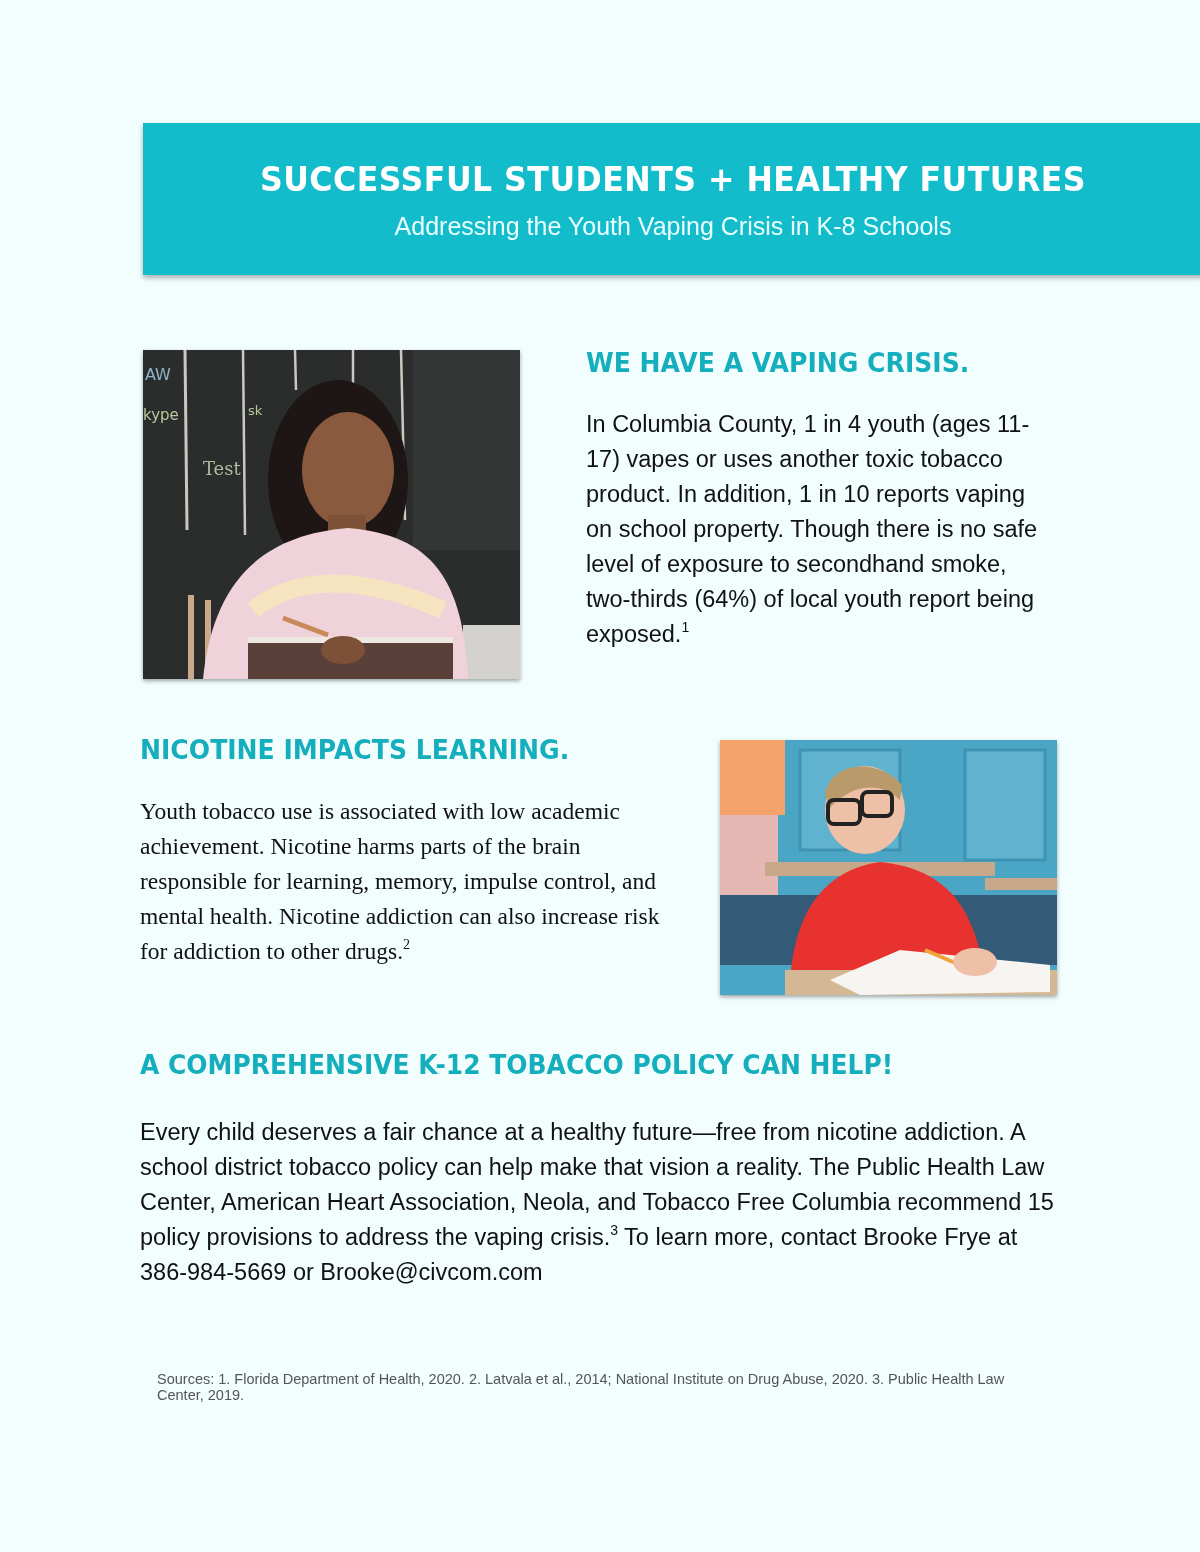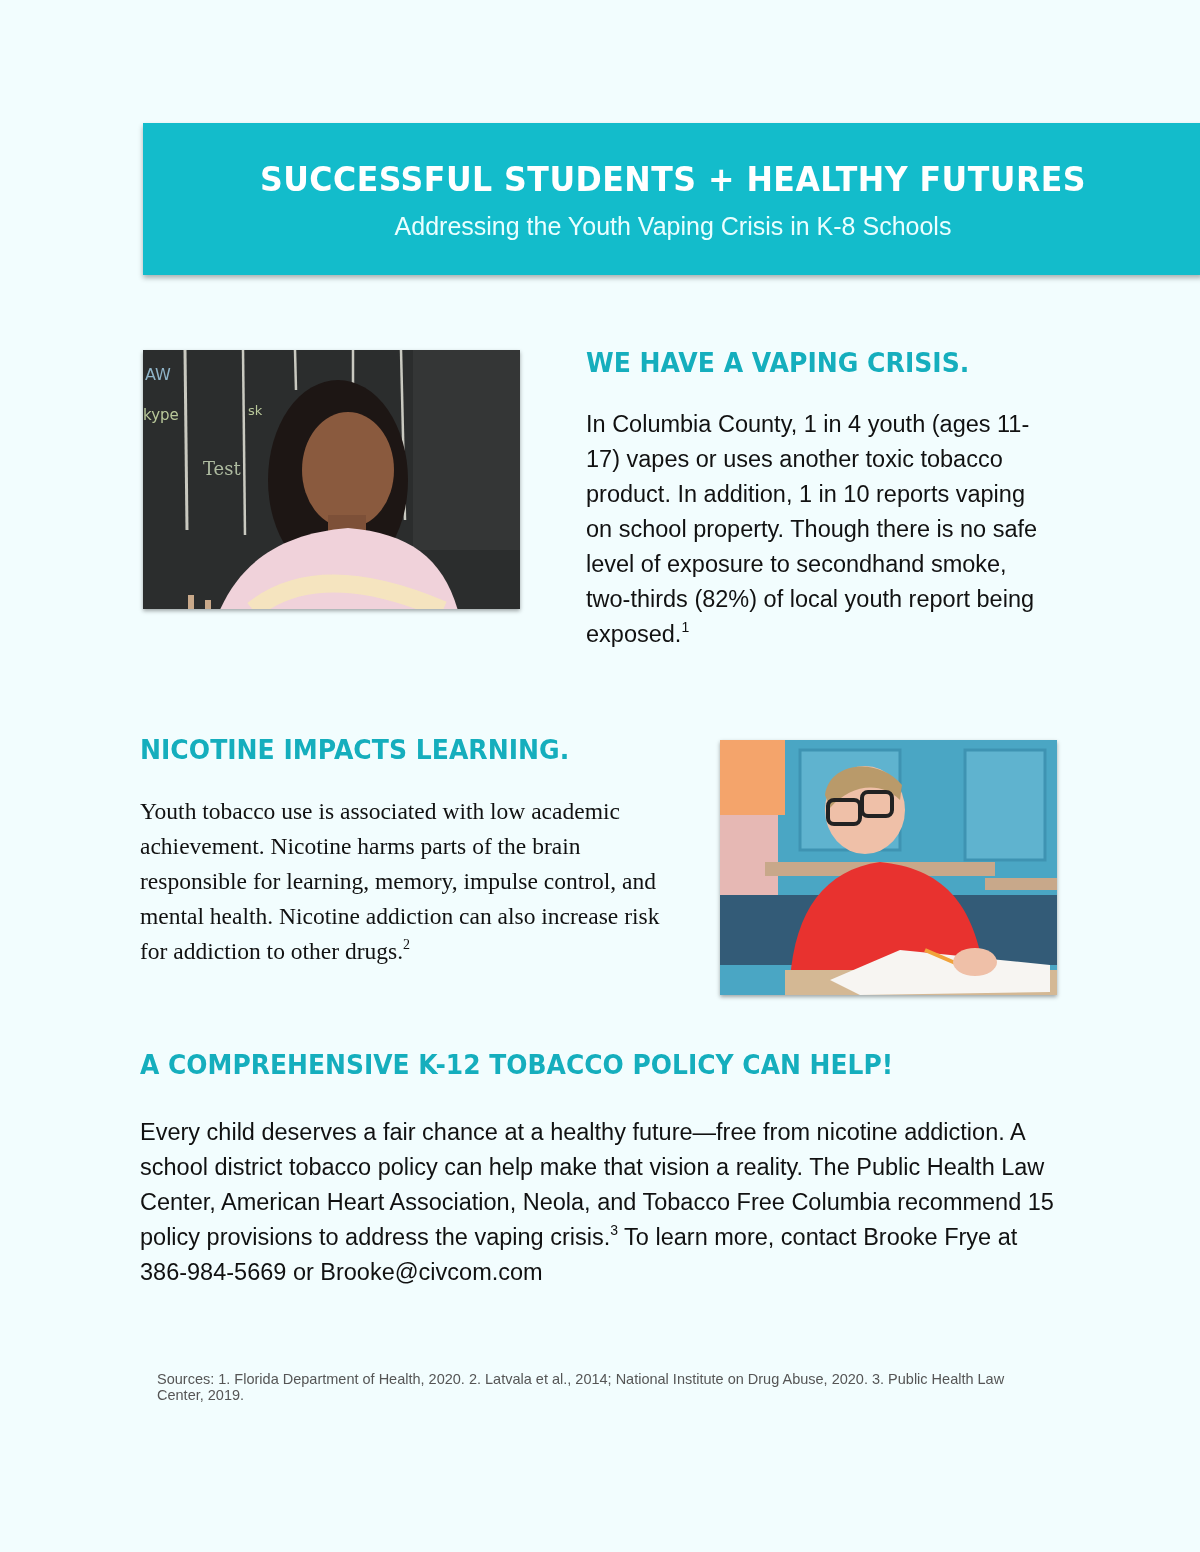--- a/index.html
+++ b/index.html
@@ -61,21 +61,21 @@
   }
 </style>
 </head>
 <body>
 
 <div class="banner">
   <div class="banner-title">SUCCESSFUL STUDENTS + HEALTHY FUTURES</div>
   <div class="banner-sub">Addressing the Youth Vaping Crisis in K-8 Schools</div>
 </div>
 
-<div class="photo" style="left:143px; top:350px; width:377px; height:259px;">
+<div class="photo" style="left:143px; top:350px; width:377px; height:329px;">
   <svg width="377" height="329" viewBox="0 0 377 329">
     <rect width="377" height="329" fill="#2b2d2d"></rect>
     <rect x="270" y="0" width="107" height="200" fill="#3a3c3c" opacity="0.6"></rect>
     <line x1="42" y1="0" x2="44" y2="180" stroke="#c9c9c0" stroke-width="3"></line>
     <line x1="100" y1="0" x2="102" y2="185" stroke="#c9c9c0" stroke-width="2.5"></line>
     <line x1="152" y1="0" x2="153" y2="40" stroke="#c9c9c0" stroke-width="2.5"></line>
     <line x1="210" y1="0" x2="210" y2="40" stroke="#c9c9c0" stroke-width="2.5"></line>
     <line x1="258" y1="0" x2="262" y2="170" stroke="#c9c9c0" stroke-width="2.5"></line>
     <text x="2" y="30" fill="#8fb4c8" font-family="DejaVu Sans, sans-serif" font-size="16">AW</text>
     <text x="0" y="70" fill="#b9c89a" font-family="DejaVu Sans, sans-serif" font-size="15">kype</text>
@@ -90,21 +90,21 @@
     <path d="M60 329 C 70 230, 120 185, 205 178 C 290 185, 320 230, 325 329 Z" fill="#f0d2da"></path>
     <path d="M110 260 C 160 220, 230 230, 300 260" stroke="#f6e8b8" stroke-width="18" fill="none" opacity="0.8"></path>
     <rect x="105" y="290" width="205" height="39" fill="#5a4038"></rect>
     <rect x="105" y="287" width="205" height="6" fill="#efe8e0"></rect>
     <ellipse cx="200" cy="300" rx="22" ry="14" fill="#7d5038"></ellipse>
     <line x1="140" y1="268" x2="185" y2="285" stroke="#c98a5a" stroke-width="5"></line>
   </svg>
 </div>
 
 <div class="heading" style="left:586px; top:347px; transform: scaleX(0.93);">WE HAVE A VAPING CRISIS.</div>
-<div class="body-text" style="left:586px; top:407px; width:455px;"><span>In Columbia County, 1 in 4 youth (ages 11-17) vapes or uses another toxic tobacco product. In addition, 1 in 10 reports vaping on school property. Though there is no safe level of exposure to secondhand smoke, two-thirds (82%) of local youth report being exposed.</span><sup>1</sup></div>
+<div class="body-text" style="left:586px; top:407px; width:455px;"><span>In Columbia County, 1 in 4 youth (ages 11-17) vapes or uses another toxic tobacco product. In addition, 1 in 10 reports vaping on school property. Though there is no safe level of exposure to secondhand smoke, two-thirds (64%) of local youth report being exposed.</span><sup>1</sup></div>
 
 <div class="heading" style="left:140px; top:734px; transform: scaleX(0.93);">NICOTINE IMPACTS LEARNING.</div>
 <div class="body-text" style="left:140px; top:794px; width:520px;font-family:Liberation Serif, serif;"><span>Youth tobacco use is associated with low academic achievement. Nicotine harms parts of the brain responsible for learning, memory, impulse control, and mental health. Nicotine addiction can also increase risk for addiction to other drugs.</span><sup>2</sup></div>
 
 <div class="photo" style="left:720px; top:740px; width:337px; height:255px;">
   <svg width="337" height="255" viewBox="0 0 337 255">
     <rect width="337" height="255" fill="#4aa6c4"></rect>
     <rect x="0" y="0" width="65" height="75" fill="#f4a46b"></rect>
     <rect x="0" y="75" width="58" height="80" fill="#e6b8b4"></rect>
     <rect x="80" y="10" width="100" height="100" fill="#5fb3cf" stroke="#3e93b2" stroke-width="3"></rect>

